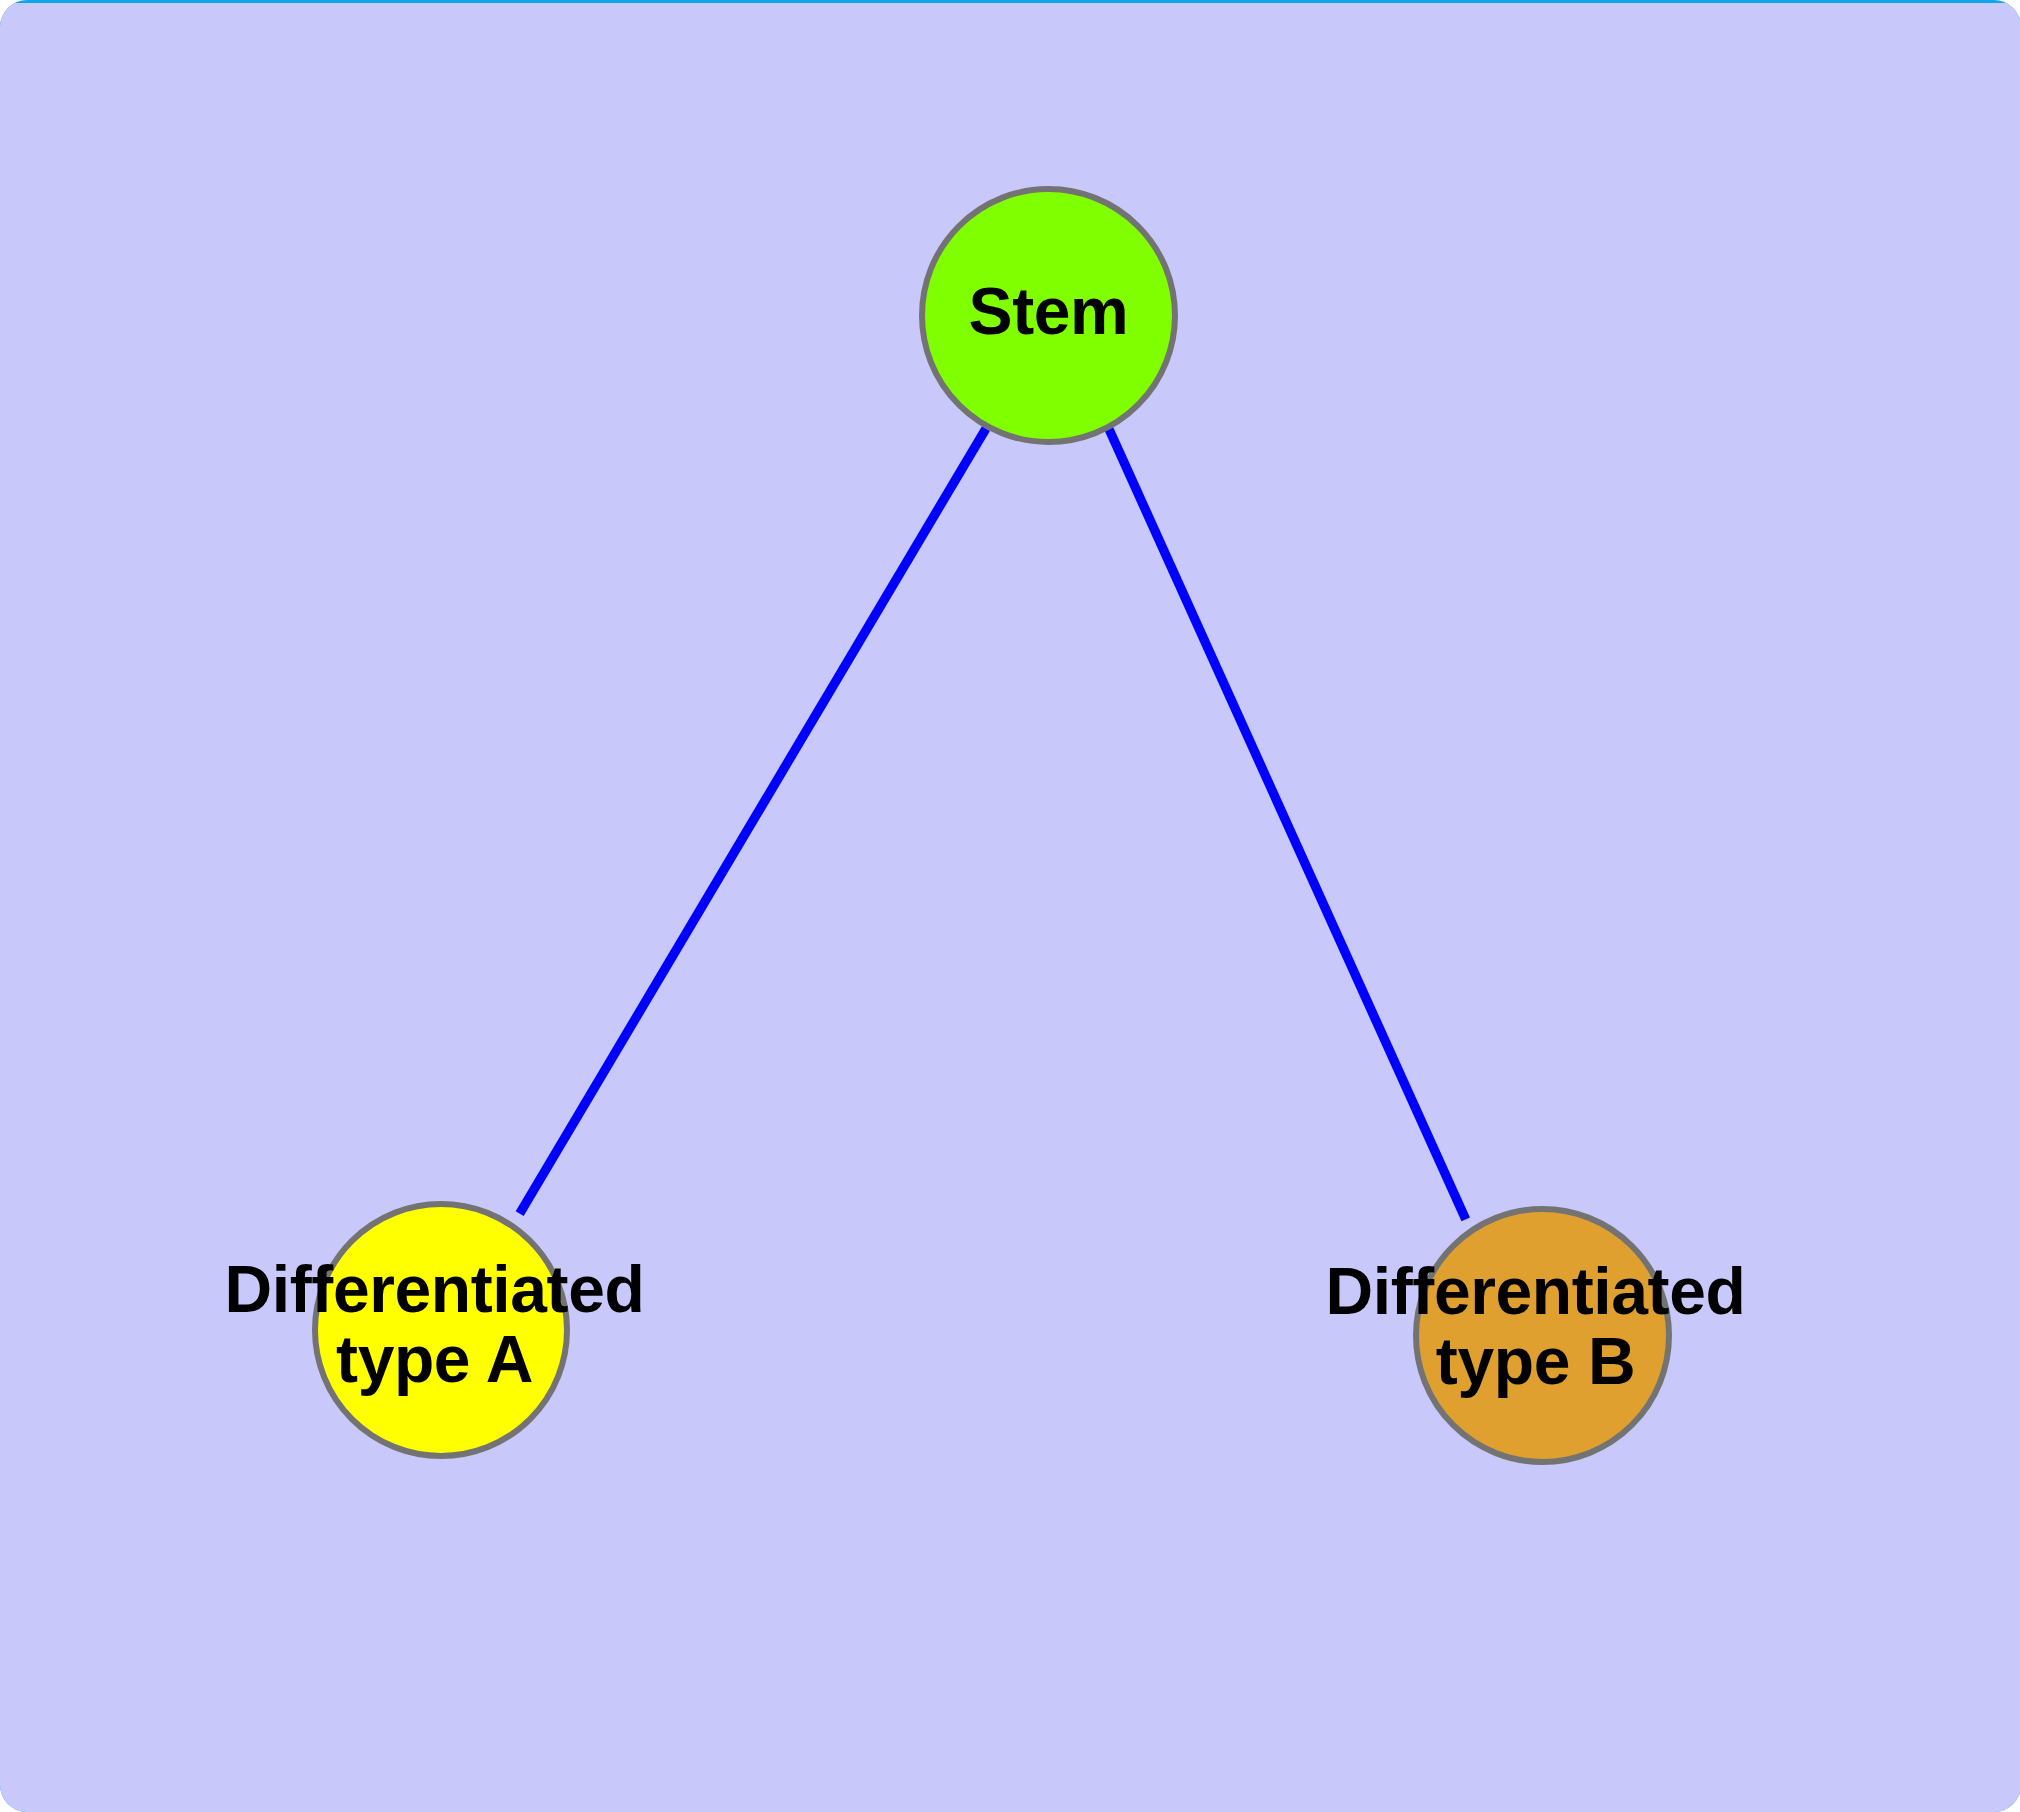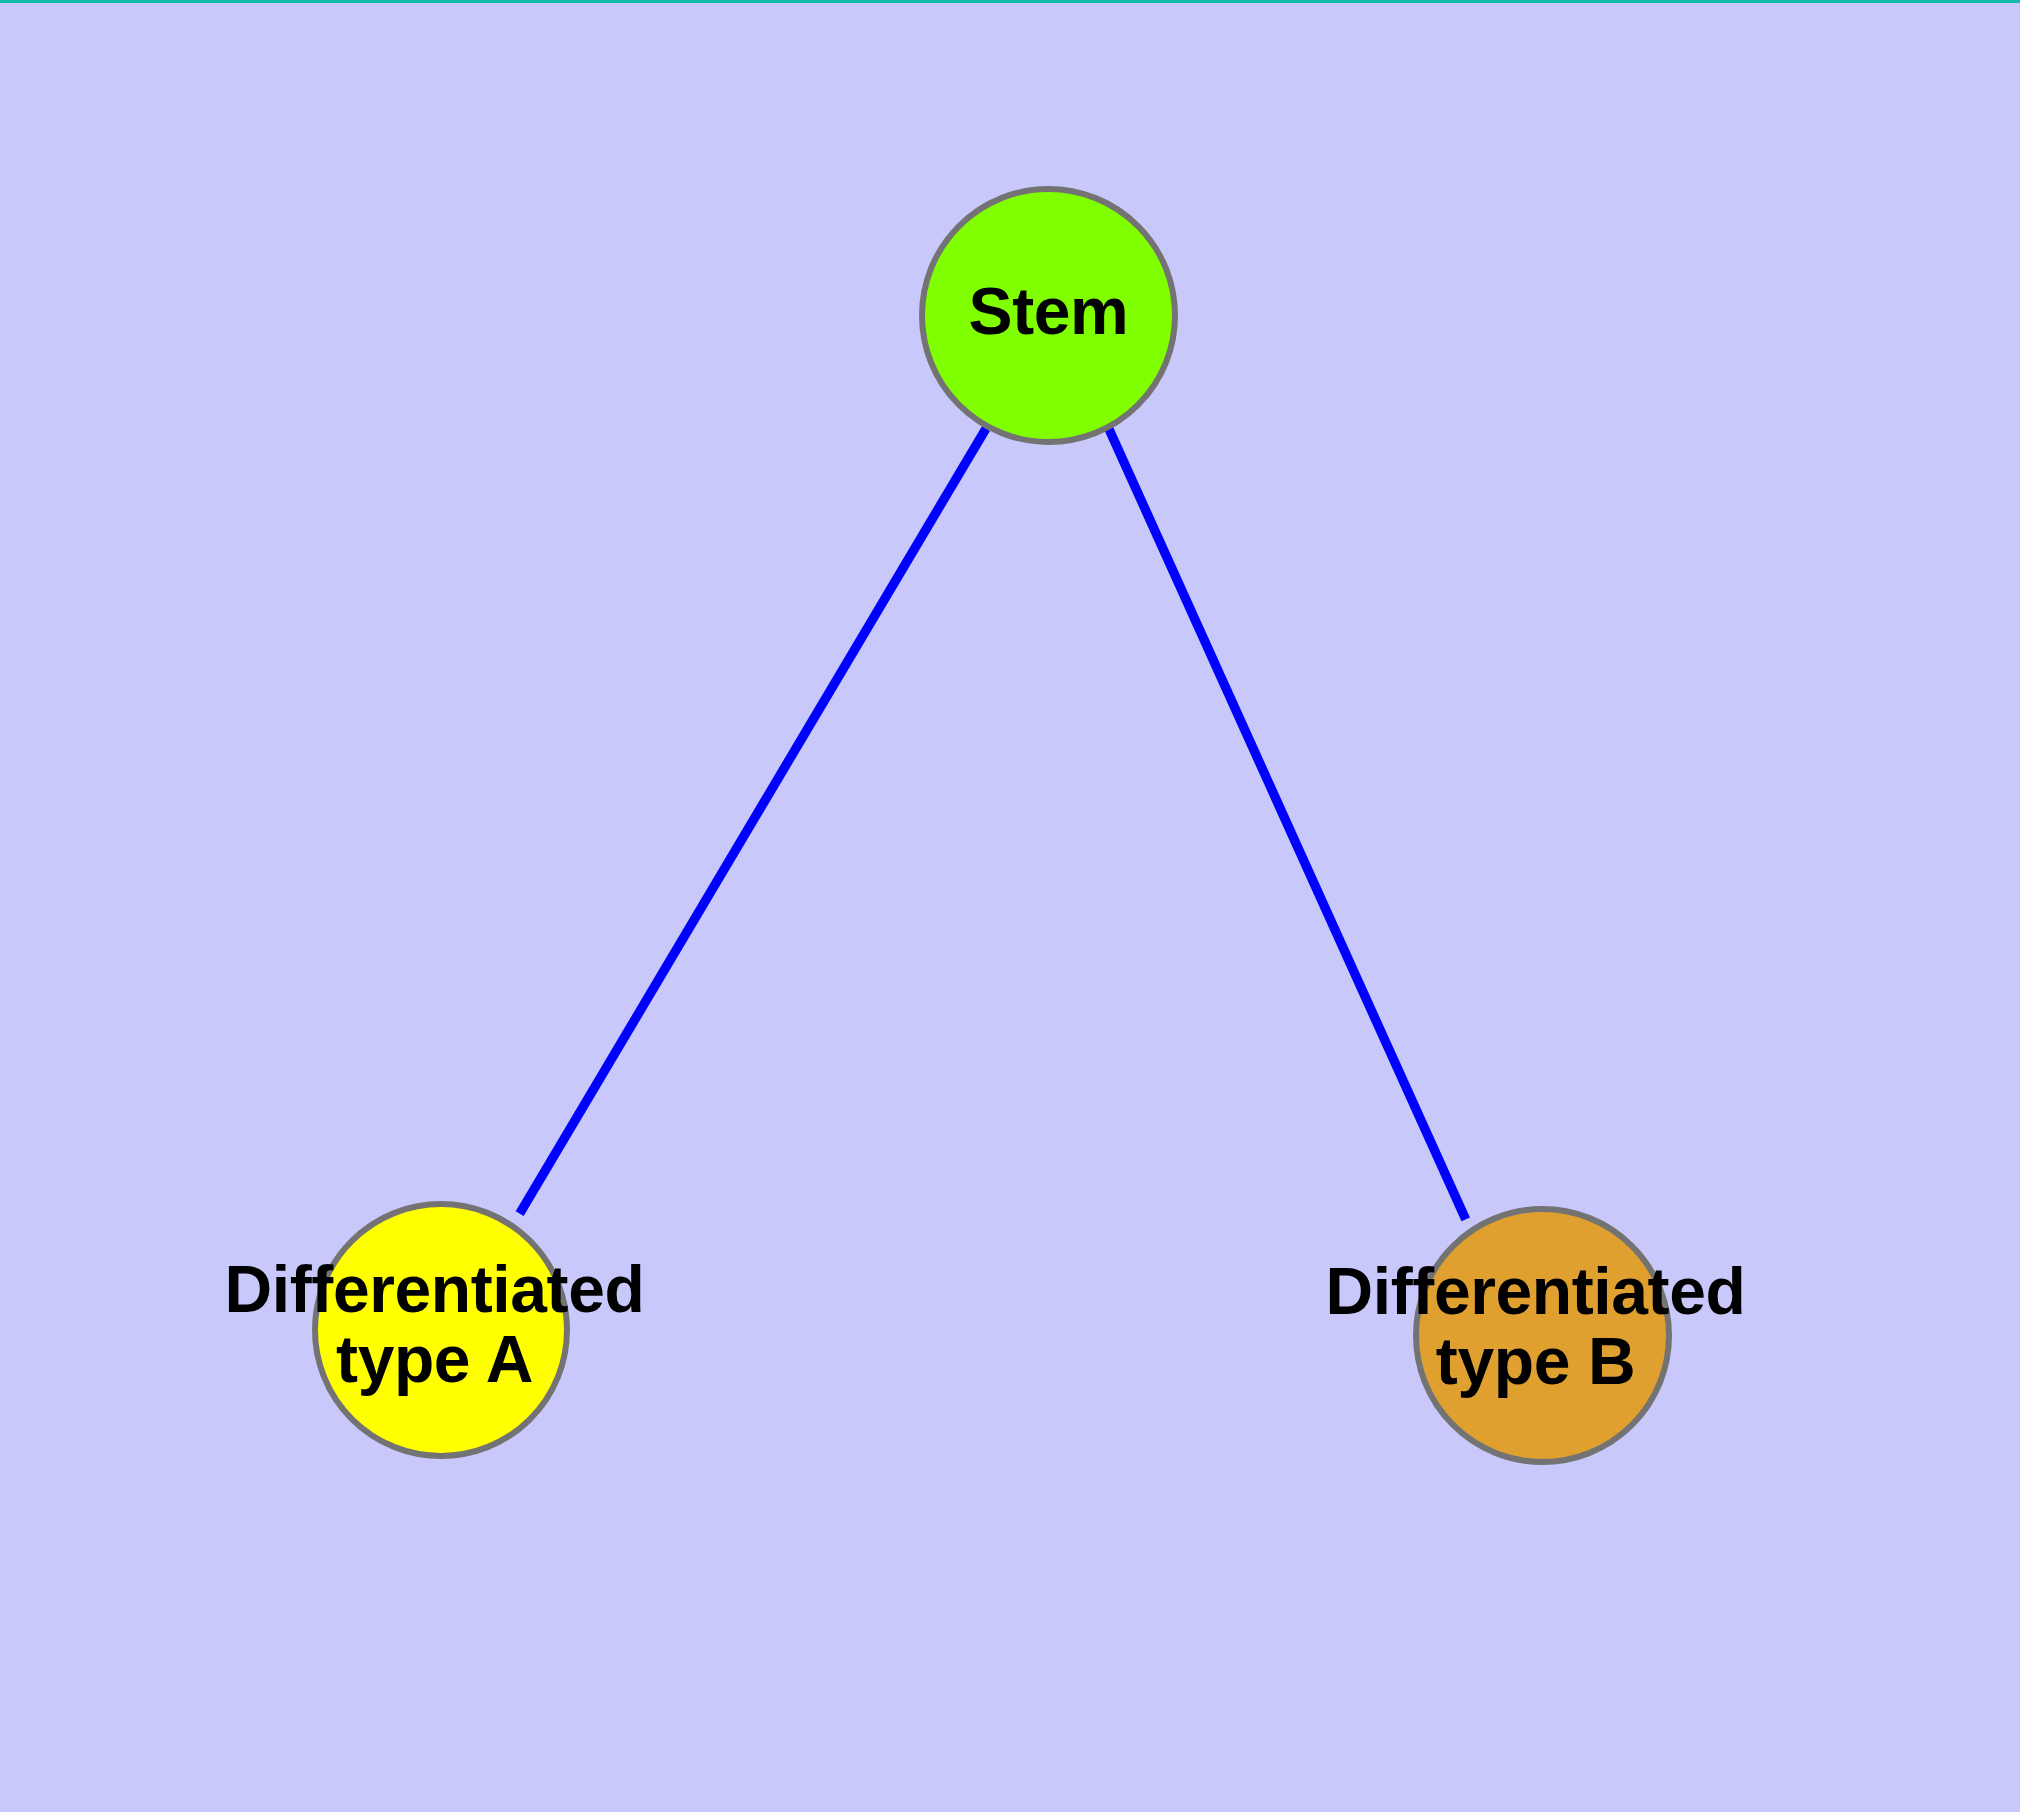--- a/index.html
+++ b/index.html
@@ -42,21 +42,21 @@
     font-weight: bold;
     white-space: pre;
     line-height: 1.06;
     letter-spacing: -0.4px;
     pointer-events: none;
   }
 </style>
 </head>
 <body>
 
-<div id="canvas" style="background: #14b8a6;">
+<div id="canvas" style="background: #0ea5e9; border-radius: 27px;">
   <div id="graph-surface">
 
     <svg id="edge-layer" viewBox="0 0 2384 2134" preserveAspectRatio="none">
       <rect id="bg-rect" x="0" y="0" width="2384" height="2134" fill="#C8C8FA"></rect>
       <g id="edges-group">
           <line x1="1163" y1="502" x2="613" y2="1428" stroke="#0000FF" stroke-width="11" stroke-linecap="butt"></line>
           <line x1="1307" y1="500" x2="1729" y2="1435" stroke="#0000FF" stroke-width="11" stroke-linecap="butt"></line>
         </g>
     </svg>
 

